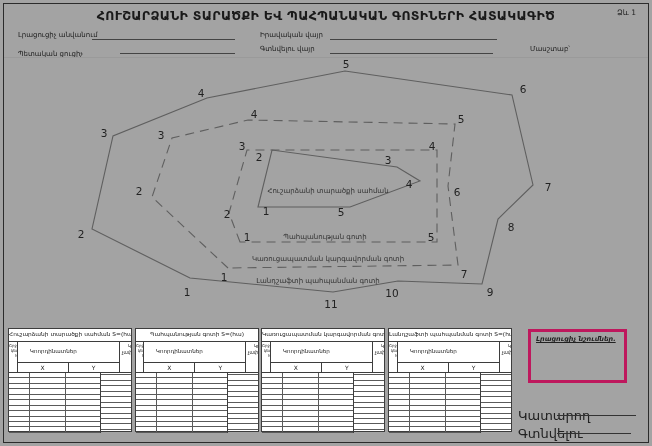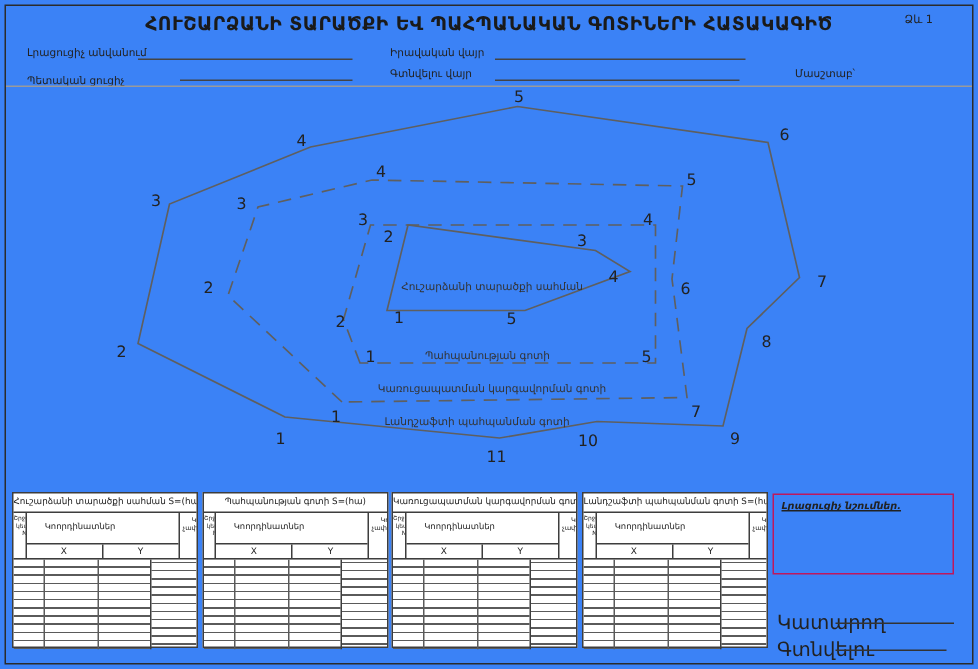--- a/index.html
+++ b/index.html
@@ -1,21 +1,21 @@
 <!DOCTYPE html>
 <html><head>
 <meta charset="utf-8">
 <style>
   html,body{margin:0;padding:0;background:#fff;}
-  .page{position:relative;width:652px;height:446px;background:#3b82f6;
+  .page{position:relative;width:652px;height:446px;background:#a3a3a3;
         font-family:"DejaVu Sans",sans-serif;color:#1a1a1a;overflow:hidden;}
   .page-border{position:absolute;left:3px;top:3px;right:3px;bottom:3px;border:1.5px solid #2b2b2b;}
   .title{position:absolute;left:0;right:0;top:8px;text-align:center;font-weight:bold;
          font-size:12.5px;letter-spacing:.3px;}
-  .form-no{position:absolute;right:30px;top:8px;font-size:7.5px;color:#222;}
+  .form-no{position:absolute;right:16px;top:8px;font-size:7.5px;color:#222;}
   .flabel{position:absolute;font-size:7px;color:#222;white-space:nowrap;}
   .fline{position:absolute;height:8px;border-bottom:1px solid #444;}
   .hr{position:absolute;left:4px;right:4px;top:57px;border-top:1px solid #9a9a9a;}
   #diagram-svg{position:absolute;left:0;top:58px;width:652px;height:268px;}
   .zone-line{fill:none;stroke:#5f5f5f;stroke-width:1.1;}
   .zone-line.dashed{stroke-dasharray:9 6;}
   .vnum{font-size:10.5px;fill:#222;text-anchor:middle;font-family:"DejaVu Sans",sans-serif;}
   .zcap{font-size:7px;fill:#333;text-anchor:middle;font-family:"DejaVu Sans",sans-serif;}
   #tables{position:absolute;left:0;top:328px;width:652px;height:104px;}
   .ztable{position:absolute;top:0;width:124px;height:104px;border:1px solid #3d3d3d;box-sizing:border-box;background:#fff;}
@@ -34,21 +34,21 @@
   .zt-y{flex:1;font-size:6px;text-align:center;line-height:9px;}
   .zt-side{width:30px;overflow:hidden;}
   .zt-side>div{width:54px;font-size:8px;line-height:1.25;transform:scale(.55);transform-origin:0 0;
                text-align:center;padding-top:4px;}
   .zt-body{position:relative;height:60px;overflow:hidden;}
   .grid-main{position:absolute;left:0;top:0;right:31px;bottom:0;
              background:repeating-linear-gradient(to bottom,transparent 0,transparent 4.45px,#5a5a5a 4.45px,#5a5a5a 5.45px);}
   .vline{position:absolute;top:0;bottom:0;width:1px;background:#5a5a5a;}
   .grid-side{position:absolute;right:0;top:-2.7px;bottom:0;width:30px;border-left:1px solid #3d3d3d;
              background:repeating-linear-gradient(to bottom,transparent 0,transparent 4.45px,#5a5a5a 4.45px,#5a5a5a 5.45px);}
-  .notes{position:absolute;left:515px;top:329px;width:121px;height:54px;border:1px solid #be185d;box-sizing:border-box;}
+  .notes{position:absolute;left:528px;top:329px;width:99px;height:54px;border:3px solid #be185d;box-sizing:border-box;}
   .notes-title{margin:3px 0 0 5px;font-size:6.5px;font-style:italic;font-weight:bold;
                text-decoration:underline;color:#222;}
   .sign-label{position:absolute;font-size:13px;color:#222;white-space:nowrap;}
   .sign-line{position:absolute;height:9px;border-bottom:1px solid #333;}
 </style>
 </head>
 <body>
 
 <div class="page">
   <div class="page-border"></div>

